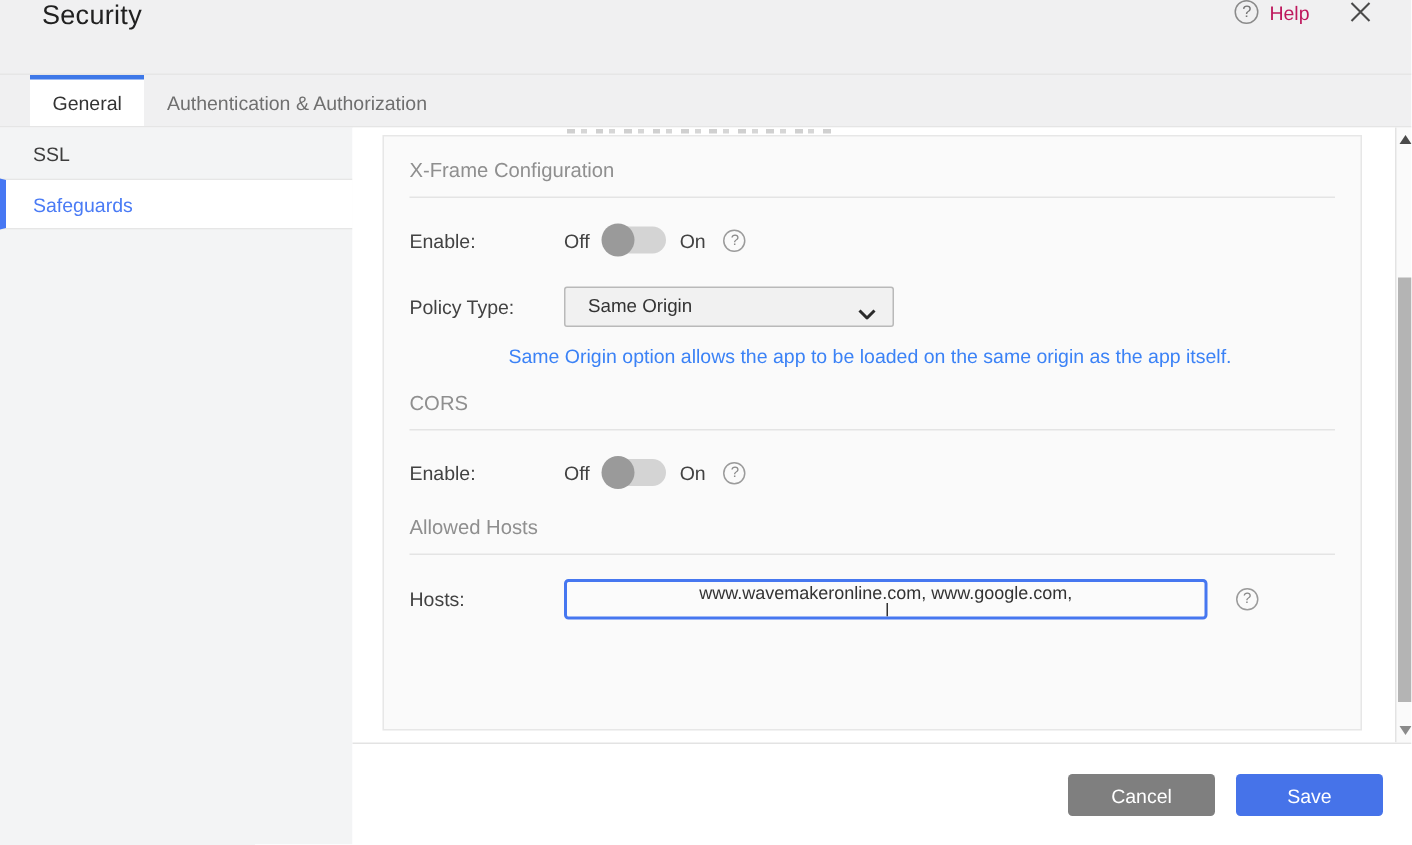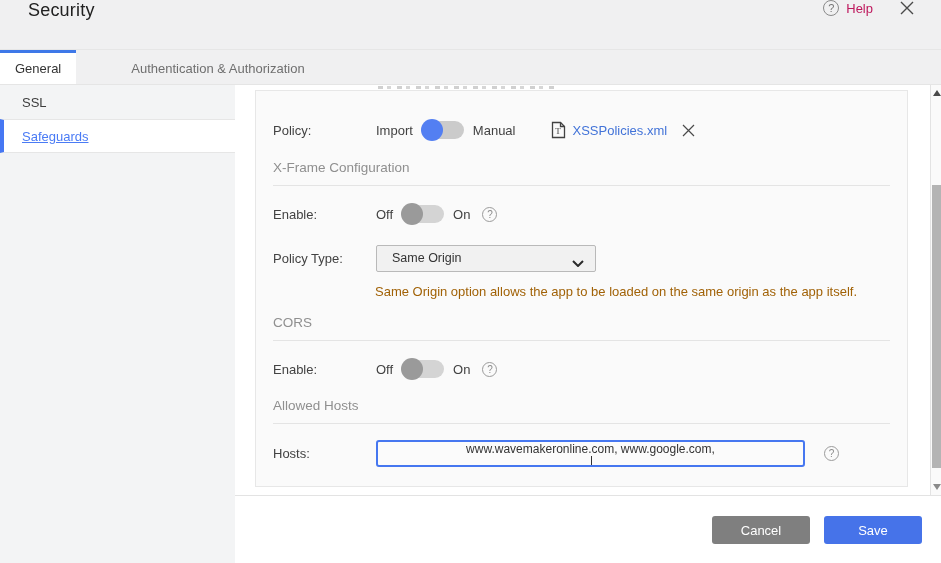--- a/index.html
+++ b/index.html
@@ -24,21 +24,21 @@
     width:16px; height:16px; border-radius:50%; border:1px solid #8a8a8a;
     color:#757575; font-size:11px; line-height:14px; text-align:center; display:inline-block;
   }
   .help-label { font-size:13px; color:#be185d; margin-left:7px; }
   .close-btn { margin-left:26px; width:16px; height:16px; cursor:pointer; display:flex; align-items:center; justify-content:center; }
 
   
   .tabbar {
     position:absolute; left:0; top:50px; right:0; height:35px;
     background:#f0f0f1; border-bottom:1px solid #e5e5e5;
-    display:flex; align-items:stretch; gap:40px;
+    display:flex; align-items:stretch; padding-left:20px;
   }
   .tab {
     display:flex; align-items:center; padding:0 15px; font-size:13px;
     color:#6f6f6f; cursor:pointer; border-top:3px solid transparent;
   }
   .tab.active {
     background:#fff; color:#333; font-weight:500;
     border-top:3px solid #3e78e8;
   }
 
@@ -46,21 +46,21 @@
   .sidebar {
     position:absolute; left:0; top:85px; bottom:0; width:235px;
     background:#f3f4f5;
   }
   .side-item {
     height:34px; display:flex; align-items:center; padding-left:18px;
     font-size:13px; color:#3d3d3d; cursor:pointer; border-left:4px solid transparent;
   }
   .side-item.selected {
     background:#fff; color:#4a7bf5; border-left:4px solid #4677f3;
-    border-top:1px solid #e6e6e6; border-bottom:1px solid #e6e6e6;text-decoration:underline;
+    border-top:1px solid #e6e6e6; border-bottom:1px solid #e6e6e6;
   }
 
   
   .main {
     position:absolute; left:235px; top:85px; right:11px; height:410px;
     background:#fff;
   }
   .clip-remnant {
     position:absolute; top:1px; left:143px; width:180px; height:3px;
     background:repeating-linear-gradient(90deg,#c4c4c4 0 5px, transparent 5px 9px, #cccccc 9px 13px, transparent 13px 19px);
@@ -75,21 +75,21 @@
   .section-heading {
     padding-left:17px; margin-top:14px; font-size:13.5px; color:#8f8f8f;
     font-weight:400; height:18px; line-height:18px;
   }
   .divider { margin:8px 17px 0 17px; border-top:1px solid #e4e4e4; height:0; }
 
   .row-policy { margin-top:24px; height:30px; }
   .row-enable { margin-top:14px; height:28px; }
   .row-ptype  { margin-top:16px; height:28px; }
   .row-hosts  { margin-top:15px; height:28px; }
-  .desc { margin:12px 0 0 119px; font-size:13px; color:#a16207; height:16px; }
+  .desc { margin:12px 0 0 83px; font-size:13px; color:#3b82f6; height:16px; }
 
   .tg-label { font-size:13px; color:#424242; }
   .toggle {
     position:relative; width:42px; height:18px; border-radius:9px;
     margin:0 9px; cursor:pointer; flex:0 0 42px;
   }
   .toggle .knob { position:absolute; top:-2px; left:-1px; width:22px; height:22px; border-radius:50%; }
   .toggle.blue { background:#cbcbcb; }
   .toggle.blue .knob { background:#537ff2; }
   .toggle.gray { background:#d4d4d4; }
@@ -186,43 +186,20 @@
   <div class="sidebar">
     <div class="side-item">SSL</div>
     <div class="side-item selected">Safeguards</div>
   </div>
 
   <div class="main">
     <div class="clip-remnant"></div>
 
     <div class="panel">
 
-      <div class="row row-policy">
-        <span class="flabel">Policy:</span>
-        <span class="tg-label">Import</span>
-        <span class="toggle blue">
-            <span class="knob"></span>
-          </span>
-        <span class="tg-label">Manual</span>
-        <span class="file-group">
-          <span class="file-icon">
-            <svg width="15" height="18" viewBox="0 0 15 18">
-              <path d="M1.5 1.5 H9.5 L13.5 5.5 V16.5 H1.5 Z" fill="none" stroke="#424242" stroke-width="1.3"></path>
-              <path d="M9.5 1.5 V5.5 H13.5" fill="none" stroke="#424242" stroke-width="1.3"></path>
-              <text x="7" y="13" text-anchor="middle" font-size="9" font-family="Liberation Serif, serif" fill="#424242">T</text>
-            </svg>
-          </span>
-          <span class="file-link">XSSPolicies.xml</span>
-          <span class="remove-x">
-            <svg width="15" height="15" viewBox="0 0 15 15">
-                <path d="M2 2 L13 13 M13 2 L2 13" stroke="#4a4a4a" stroke-width="1.2"></path>
-              </svg>
-          </span>
-        </span>
-      </div>
 
       <div class="section-heading">X-Frame Configuration</div>
       <div class="divider"></div>
 
       <div class="row row-enable">
         <span class="flabel">Enable:</span>
         <span class="tg-label">Off</span>
         <span class="toggle gray">
             <span class="knob"></span>
           </span>

